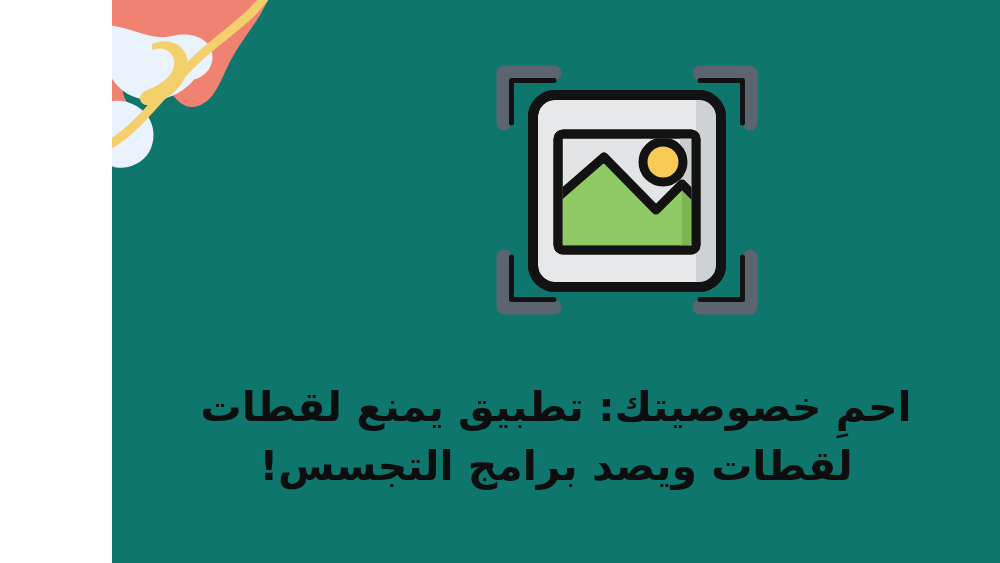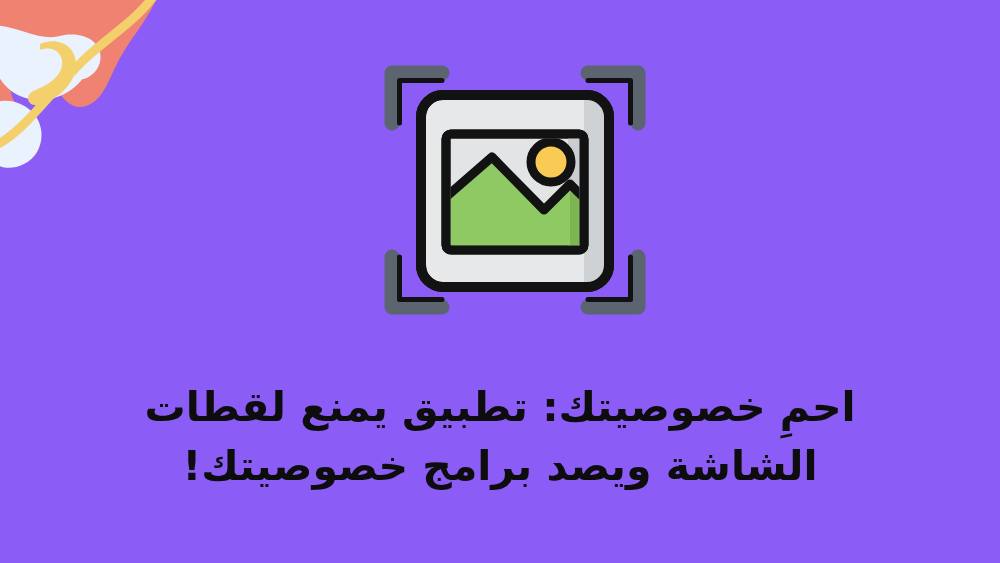--- a/index.html
+++ b/index.html
@@ -9,23 +9,23 @@
   }
   body {
     width: 1000px;
     height: 563px;
     overflow: hidden;
     font-family: "DejaVu Sans", "Liberation Sans", sans-serif;
   }
 
   .canvas {
     position: relative;
-    width: 1000px;
+    width: 888px;
     height: 563px;
-    background: #8b5cf6;
+    background: #0f766e;
     overflow: hidden;
   }
 
   
   .corner-decor {
     position: absolute;
     top: 0;
     left: 0;
     width: 260px;
     height: 230px;
@@ -164,16 +164,16 @@
           <path d="M 76,152 L 122,112 L 174,165 L 200,139 L 216,155" fill="none" stroke="#121212" stroke-width="9" stroke-linecap="round" stroke-linejoin="round"></path>
         </g>
 
         <rect x="76" y="89" width="138" height="116" rx="5" ry="5" fill="none" stroke="#121212" stroke-width="9"></rect>
       </g>
     </svg>
   </div>
 
   <div class="headline">
     <span class="headline-line">احمِ خصوصيتك: تطبيق يمنع لقطات</span>
-    <span class="headline-line">الشاشة ويصد برامج خصوصيتك!</span>
+    <span class="headline-line">لقطات ويصد برامج التجسس!</span>
   </div>
 
 </div>
 
 </body></html>

